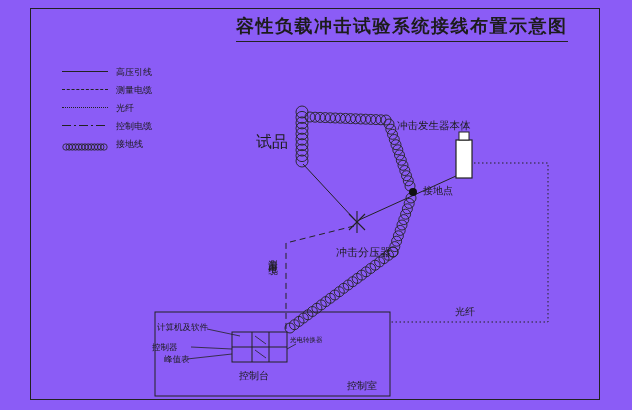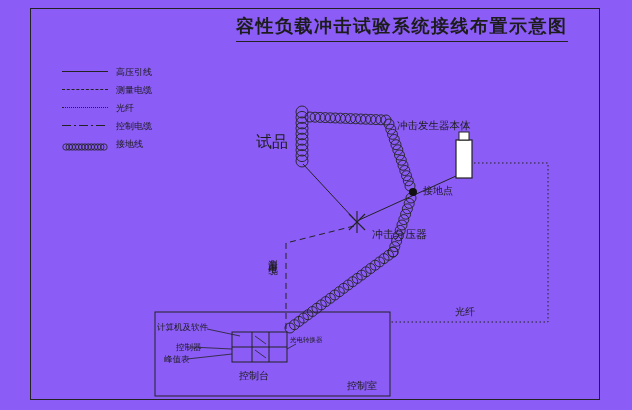--- a/index.html
+++ b/index.html
@@ -203,23 +203,23 @@
       <line x1="207" y1="329" x2="240" y2="336"></line>
       <line x1="191" y1="347" x2="232" y2="349"></line>
       <line x1="187" y1="359" x2="232" y2="354"></line>
       <line x1="296" y1="344" x2="287" y2="349"></line>
     </g>
   </svg>
 
   <div class="lbl" style="left:256px; top:132px; font-size:16px;">试品</div>
   <div class="lbl" style="left:397px; top:119px; font-size:10.5px;">冲击发生器本体</div>
   <div class="lbl" style="left:423px; top:184px; font-size:10px;">接地点</div>
-  <div class="lbl" style="left:336px; top:227px; font-size:11px;margin-left:36px;">冲击分压器</div>
+  <div class="lbl" style="left:336px; top:245px; font-size:11px;">冲击分压器</div>
   <div class="lbl lbl-vert" style="left:266px; top:252px; font-size:9.5px;">测量电缆</div>
   <div class="lbl" style="left:455px; top:305px; font-size:10px;">光纤</div>
   <div class="lbl" style="left:157px; top:322px; font-size:8.5px;">计算机及软件</div>
-  <div class="lbl" style="left:176px; top:342px; font-size:8.5px;">控制器</div>
+  <div class="lbl" style="left:152px; top:342px; font-size:8.5px;">控制器</div>
   <div class="lbl" style="left:164px; top:354px; font-size:8.5px;">峰值表</div>
   <div class="lbl" style="left:290px; top:336px; font-size:6.5px;">光电转换器</div>
   <div class="lbl" style="left:239px; top:369px; font-size:10px;">控制台</div>
   <div class="lbl" style="left:347px; top:379px; font-size:10px;">控制室</div>
 
 </div>
 
 </body></html>

